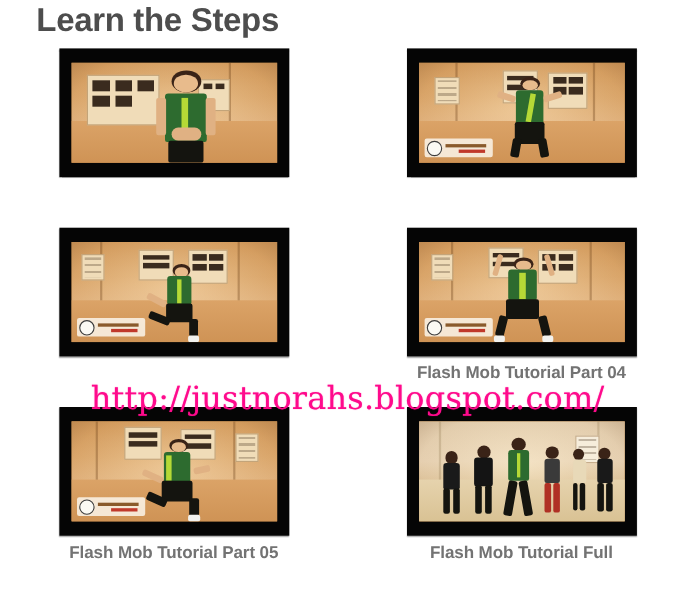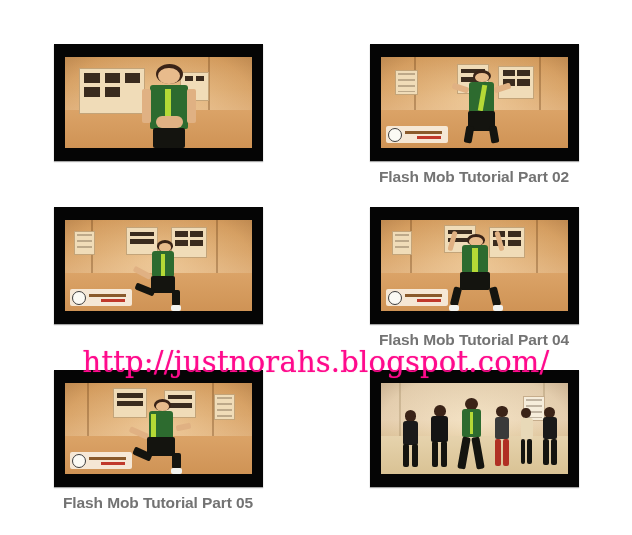--- a/index.html
+++ b/index.html
@@ -235,20 +235,21 @@
     z-index: 50;
     pointer-events: none;
     text-shadow: 0 0 1px rgba(255,10,140,0.6);
   }
 </style>
 </head>
 <body>
 
 <div id="page">
 
+  <div class="page-title">Learn the Steps</div>
 
   <div class="video-grid">
 
     <div class="grid-row">
 
       <div class="grid-cell">
         <div class="thumb-frame">
           <div class="thumb-inner">
             <div class="scene"></div>
             <div class="floor"></div>
@@ -311,21 +312,20 @@
             </div>
             <div class="vid-badge">
               <div class="badge-circle"></div>
               <div class="badge-bars">
                 <div class="bar1"></div>
                 <div class="bar2"></div>
               </div>
             </div>
           </div>
         </div>
-        <div class="thumb-caption">Flash Mob Tutorial Part 02</div>
       </div>
 
     </div>
 
     <div class="grid-row">
 
       <div class="grid-cell">
         <div class="thumb-frame">
           <div class="thumb-inner">
             <div class="scene"></div>
@@ -506,20 +506,21 @@
             </div>
 
             <div class="figure" style="left:84%;top:26%;width:13%;height:64%;">
               <div class="fig-head" style="left:28%;top:0%;width:44%;height:19%;"></div>
               <div class="fig-torso" style="left:22%;top:18%;width:56%;height:38%;background:#191919;"></div>
               <div class="fig-leg" style="left:22%;top:55%;width:24%;height:45%;"></div>
               <div class="fig-leg" style="right:22%;top:55%;width:24%;height:45%;"></div>
             </div>
           </div>
         </div>
+        <div class="thumb-caption">Flash Mob Tutorial Full</div>
       </div>
 
     </div>
 
   </div>
 
   <div class="url-watermark">http://justnorahs.blogspot.com/</div>
 
 </div>
 

